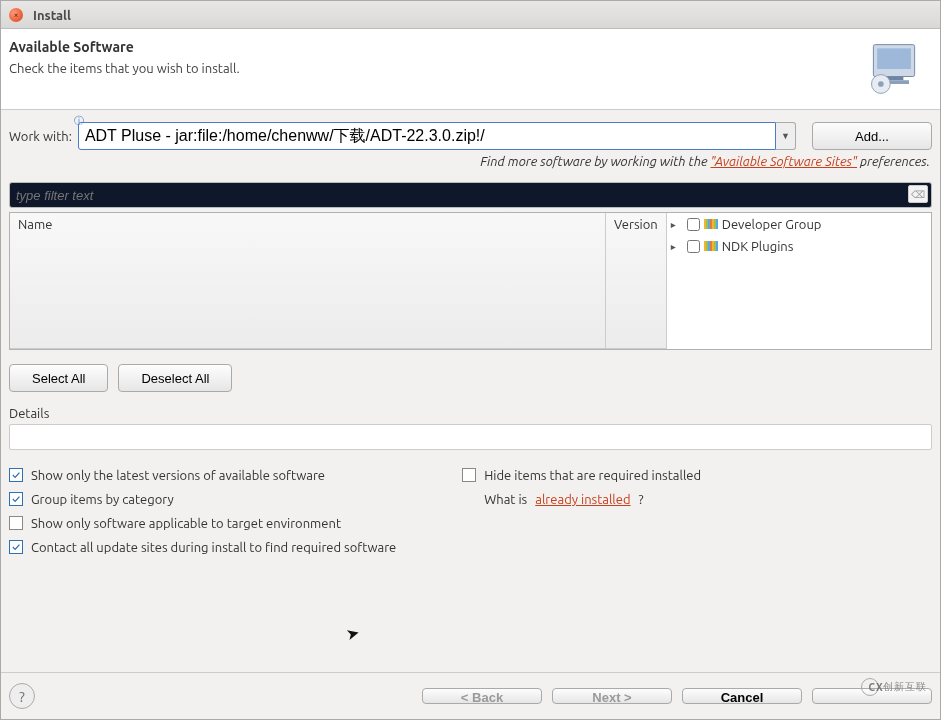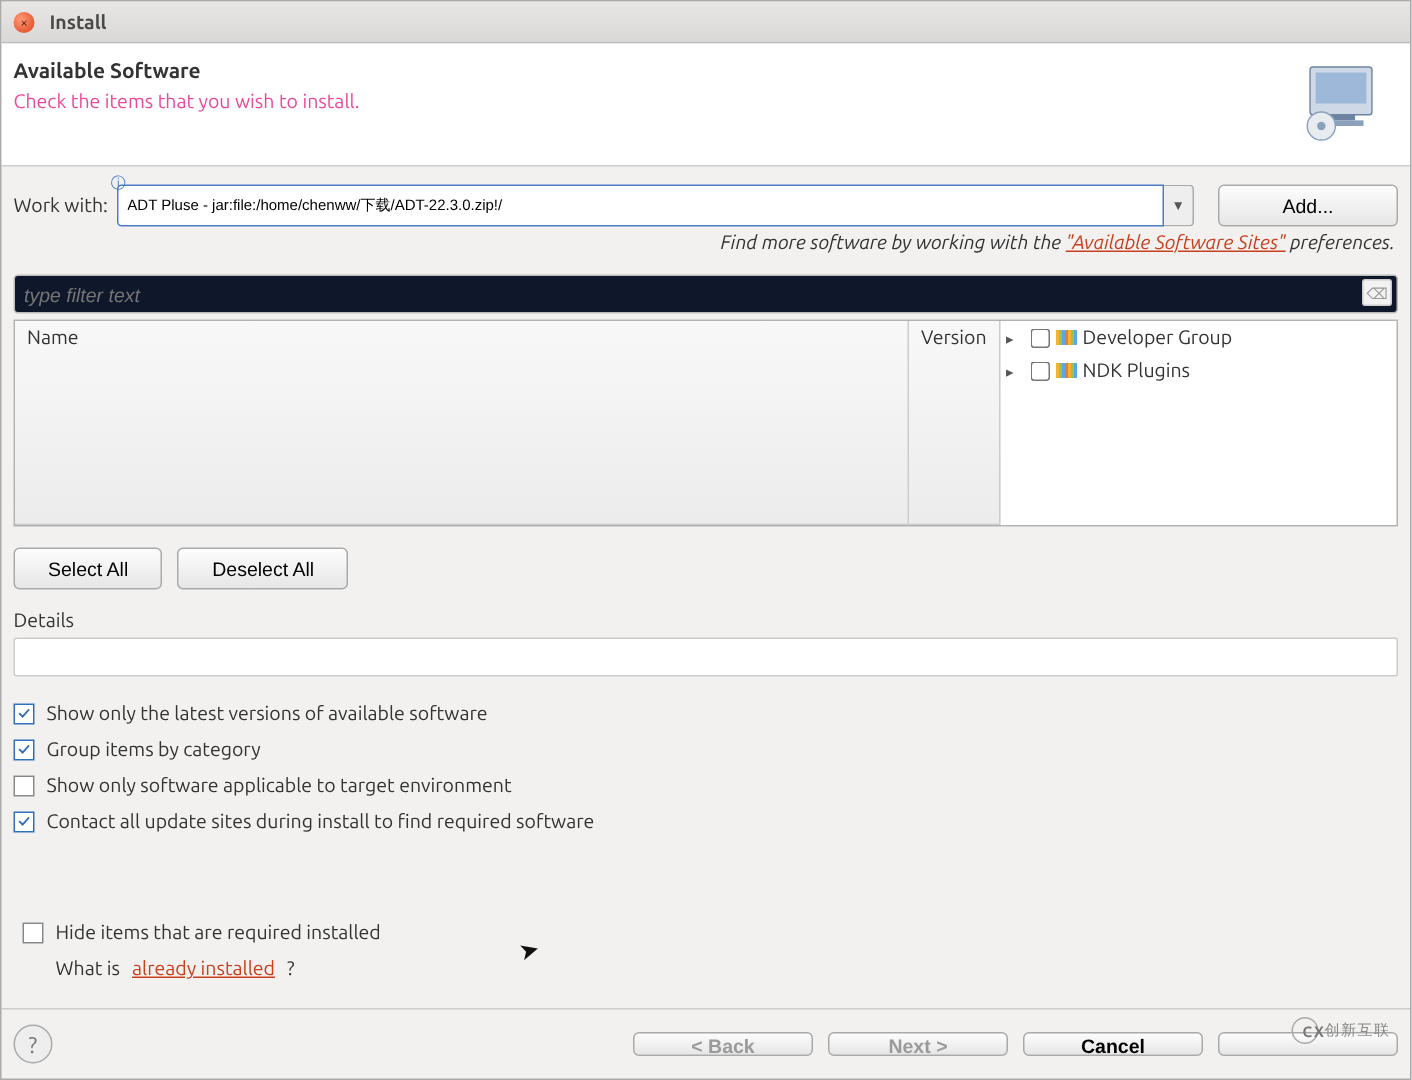--- a/index.html
+++ b/index.html
@@ -39,35 +39,35 @@
   
   .header {
     display: flex;
     justify-content: space-between;
     align-items: flex-start;
     padding: 10px 16px 8px 8px;
     background: #fff;
     border-bottom: 1px solid #ccc;
   }
   .header-text h1 { font-size: 14px; margin: 0 0 6px 0; font-weight: bold; color: #333; }
-  .header-text p  { font-size: 13px; margin: 0; color: #ec4899; }
+  .header-text p  { font-size: 13px; margin: 0; color: #404040; }
   .header-icon svg { width: 60px; height: 60px; }
 
   
   .content { flex: 1; display: flex; flex-direction: column; padding: 12px 8px 0 8px; }
 
   .workwith-row { display: flex; align-items: center; gap: 6px; margin-bottom: 4px; position: relative; }
   .workwith-row label { white-space: nowrap; }
   .combo-wrap { flex: 1; display: flex; position: relative; }
   .combo-wrap sup {
     position: absolute; left: -4px; top: -8px; color: #4a7dc5; font-size: 10px;
   }
   .combo-input {
     flex: 1; height: 28px; border: 1px solid #4a7dc5;
-    padding: 0 6px; font-size: 10px; background: #fff;
+    padding: 0 6px; font-size: 16px; background: #fff;
     border-radius: 3px 0 0 3px;
   }
   .combo-drop {
     width: 20px; height: 28px;
     border: 1px solid #aaa; border-left: none;
     background: #eee;
     border-radius: 0 3px 3px 0;
     display: flex; align-items: center; justify-content: center;
     font-size: 9px; color: #555;
   }
@@ -124,21 +124,21 @@
     background: linear-gradient(#fdfdfd,#e6e6e6);
     border: 1px solid #aaa; border-radius: 4px; font-size: 13px; text-align: center;
   }
 
   .details-label { margin-top: 14px; font-size: 13px; }
   .details-box {
     margin-top: 4px; height: 26px; background: #fff;
     border: 1px solid #ccc; border-radius: 2px;
   }
 
-  .options { display: flex; margin-top: 18px; gap: 60px; flex-direction: column; }
+  .options { display: flex; margin-top: 18px; gap: 60px; }
   .opt-col { display: flex; flex-direction: column; gap: 10px; }
   .opt-row { display: flex; align-items: center; gap: 8px; font-size: 13px; }
   .opt-row a { color: #c8401d; text-decoration: underline; }
   .checkbox {
     width: 14px; height: 14px; border: 1px solid #888;
     background: #fff; display: inline-flex; align-items: center; justify-content: center;
   }
   .checkbox.checked { border-color: #2f6fb3; }
   .checkbox.checked::after {
     content: "✓"; font-size: 11px; color: #2f6fb3; font-weight: bold; line-height: 1;

